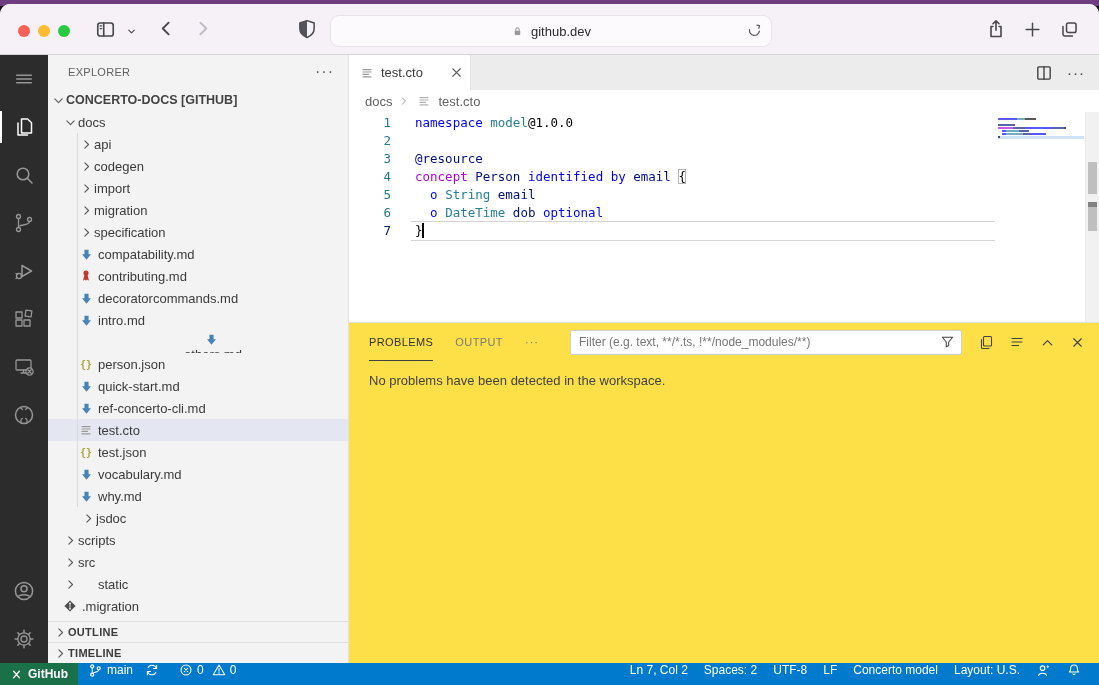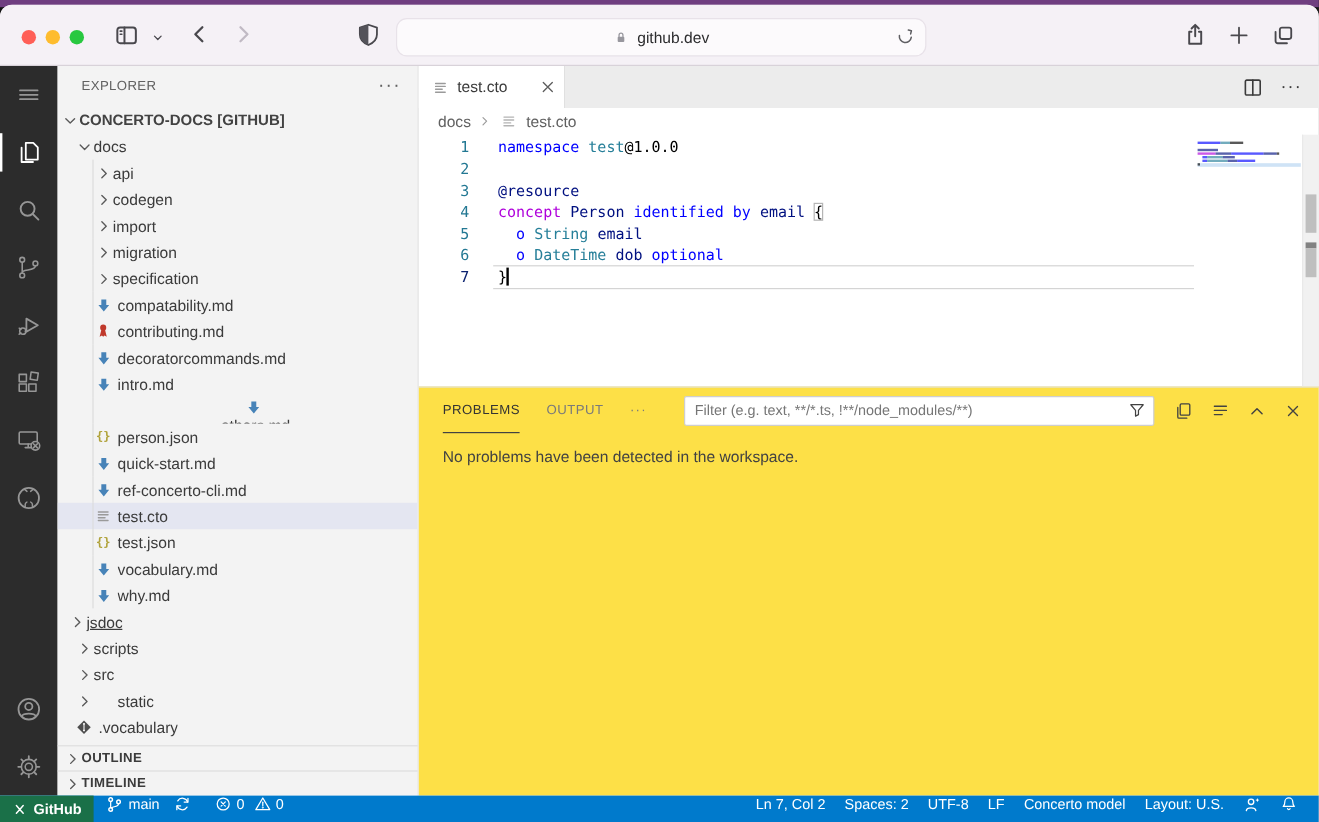--- a/index.html
+++ b/index.html
@@ -404,21 +404,21 @@
               <span class="lbl">vocabulary.md</span>
             </div>
             <div class="trow guide" style="padding-left: 30px;">
               <span class="ficon">
                 <svg width="15" height="15" viewBox="0 0 16 16">
                   <path d="M8 13.5L3.2 7.6h2.6V2.8h4.4v4.8h2.6z" fill="#4783b8"></path>
                 </svg>
               </span>
               <span class="lbl">why.md</span>
             </div>
-            <div class="trow" style="padding-left: 8px; text-decoration: underline;">
+            <div class="trow" style="padding-left: 32px;">
               <span class="chev">
                 <svg width="13" height="13" viewBox="0 0 16 16" fill="none" stroke="currentColor" stroke-width="1.3" stroke-linecap="round" stroke-linejoin="round">
                   <path d="M6 3.5l4.5 4.5L6 12.5" stroke-width="1.4"></path>
                 </svg>
               </span>
               <span class="lbl">jsdoc</span>
             </div>
             <div class="trow" style="padding-left: 14px;">
               <span class="chev">
                 <svg width="13" height="13" viewBox="0 0 16 16" fill="none" stroke="currentColor" stroke-width="1.3" stroke-linecap="round" stroke-linejoin="round">
@@ -445,21 +445,21 @@
             </div>
             <div class="trow" style="padding-left: 14px;">
               <span class="ficon">
                 <svg width="14" height="14" viewBox="0 0 16 16">
                   <path d="M8 1.6L14.4 8 8 14.4 1.6 8z" fill="#4d4d4d"></path>
                   <circle cx="8" cy="5" r="1" fill="#fff"></circle>
                   <circle cx="8" cy="11" r="1" fill="#fff"></circle>
                   <path d="M8 6v4" stroke="#fff" stroke-width="1"></path>
                 </svg>
               </span>
-              <span class="lbl">.vocabulary</span>
+              <span class="lbl">.migration</span>
             </div>
           </div>
         <div class="sb-sec">
           <span class="chev">
               <svg width="13" height="13" viewBox="0 0 16 16" fill="none" stroke="currentColor" stroke-width="1.3" stroke-linecap="round" stroke-linejoin="round">
                 <path d="M6 3.5l4.5 4.5L6 12.5" stroke-width="1.4"></path>
               </svg>
             </span>
           <span>OUTLINE</span>
         </div>
@@ -509,21 +509,21 @@
               <svg width="16" height="16" viewBox="0 0 16 16" fill="none" stroke="currentColor" stroke-width="1.3" stroke-linecap="round" stroke-linejoin="round">
                 <path d="M4 4.6h8M4 7h8M4 9.4h5.5M4 11.8h8" stroke="#9a9a9a" stroke-width="1.2"></path>
               </svg>
             </span>
           <span>test.cto</span>
         </div>
         <div class="codearea">
           <div class="lines" id="lines">
               <div class="cline">
                 <span class="gutter">1</span>
-                <span class="ltext"><span class="tk-kw">namespace </span><span class="tk-type">test</span><span class="tk-pl">@1.0.0</span></span>
+                <span class="ltext"><span class="tk-kw">namespace </span><span class="tk-type">model</span><span class="tk-pl">@1.0.0</span></span>
               </div>
               <div class="cline">
                 <span class="gutter">2</span>
                 <span class="ltext"></span>
               </div>
               <div class="cline">
                 <span class="gutter">3</span>
                 <span class="ltext"><span class="tk-id">@resource</span></span>
               </div>
               <div class="cline">

